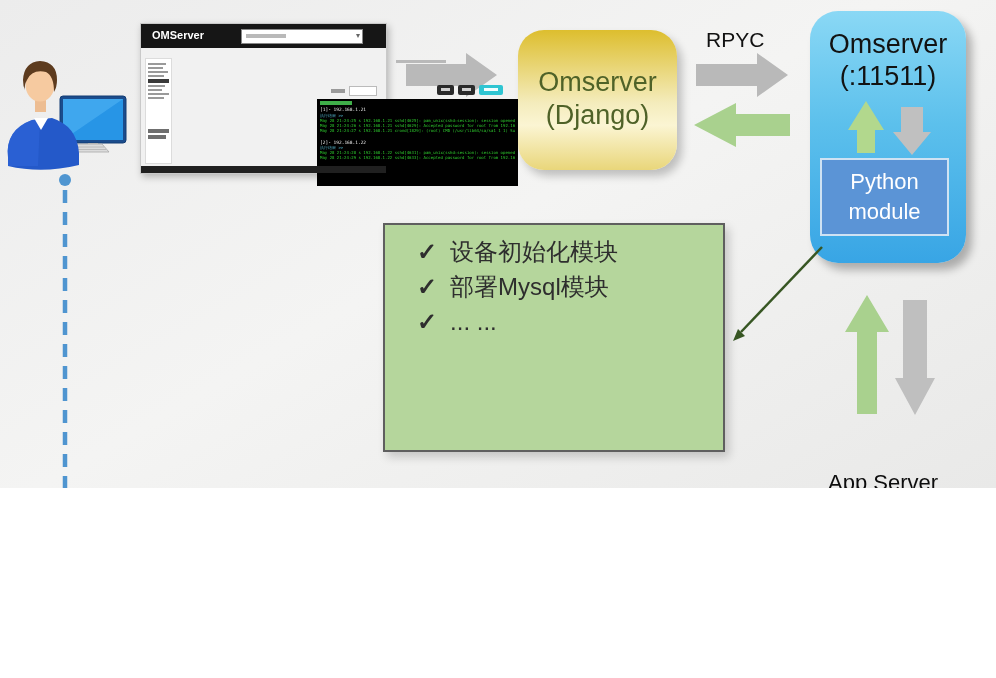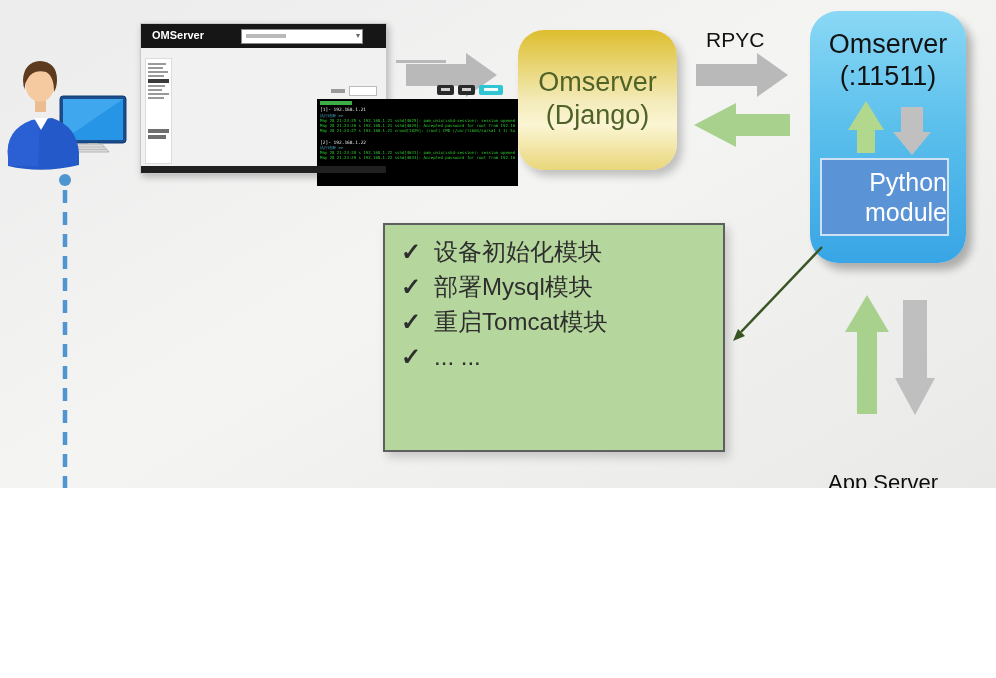--- a/index.html
+++ b/index.html
@@ -12,26 +12,26 @@
   
   .django-box{left:518px;top:30px;width:159px;height:140px;border-radius:26px;
     background:linear-gradient(180deg,#ddbe2e 0%,#f4ecbc 52%,#fbf5d3 68%,#e9d67a 100%);
     box-shadow:5px 6px 8px rgba(0,0,0,0.22);text-align:center;padding-top:36px;box-sizing:border-box;
     color:#4f6228;font-size:27px;line-height:33px;}
   .remote-box{left:810px;top:11px;width:156px;height:252px;border-radius:28px;
     background:linear-gradient(180deg,#8ad8f5 0%,#5cc0ec 45%,#38a5e5 100%);
     box-shadow:6px 7px 9px rgba(0,0,0,0.28);text-align:center;padding-top:17px;box-sizing:border-box;
     color:#121212;font-size:27px;line-height:32px;font-weight:500;}
   .python-box{left:10px;top:147px;width:129px;height:78px;background:#5b94d6;
-    border:2px solid #cfe2f3;color:#ffffff;font-size:25px;line-height:30px;
-    text-align:right;padding-top:7px;box-sizing:border-box;position:absolute;}
+    border:2px solid #cfe2f3;color:#ffffff;font-size:22px;line-height:30px;
+    text-align:center;padding-top:7px;box-sizing:border-box;position:absolute;}
   .rpyc{left:706px;top:28px;width:80px;font-size:21px;font-weight:500;color:#111;}
   .list-box{left:383px;top:223px;width:342px;height:229px;background:#b5d69c;
     border:2px solid #5f5f5f;box-shadow:4px 5px 9px rgba(0,0,0,0.18);box-sizing:border-box;
-    padding:9px 6px 0 16px;}
+    padding:9px 6px 0 32px;}
   .list-box ul{list-style:none;margin:0;padding:0;}
   .list-box li{font-size:24px;line-height:35px;color:#2e2e2e;white-space:nowrap;}
   .list-box .chk{font-weight:bold;margin-right:13px;color:#2e2e2e;}
   .appserver-label{left:828px;top:470px;width:170px;font-size:22px;color:#0d0d0d;}
 
   
   .browser{left:140px;top:23px;width:245px;height:149px;background:#f1f1f1;
     border:1px solid #c9c9c9;box-shadow:2px 3px 7px rgba(0,0,0,0.25);z-index:2;}
   .bw-header{position:absolute;left:0;top:0;right:0;height:24px;background:#161616;}
   .bw-brand{position:absolute;left:11px;top:5px;color:#fff;font-size:11px;font-weight:bold;}
@@ -212,21 +212,20 @@
     <div class="python-box">
       <div>Python</div>
       <div>module</div>
     </div>
   </div>
 
   <div class="abs list-box">
     <ul>
         <li><span class="chk">✓</span><span>设备初始化模块</span></li>
         <li><span class="chk">✓</span><span>部署Mysql模块</span></li>
-        <li><span class="chk">✓</span><span>重启Tomcat模块</span></li>
         <li><span class="chk">✓</span><span>... ...</span></li>
       </ul>
   </div>
 
   <div class="abs appserver-label">App Server</div>
   <svg class="abs" width="200" height="168" viewBox="0 0 200 168" style="left:795px;top:498px;z-index:2;">
     <defs>
       <linearGradient id="face" x1="0" y1="0" x2="1" y2="0">
         <stop offset="0" stop-color="#fbfbfc"></stop>
           <stop offset="1" stop-color="#e7e9ec"></stop>

